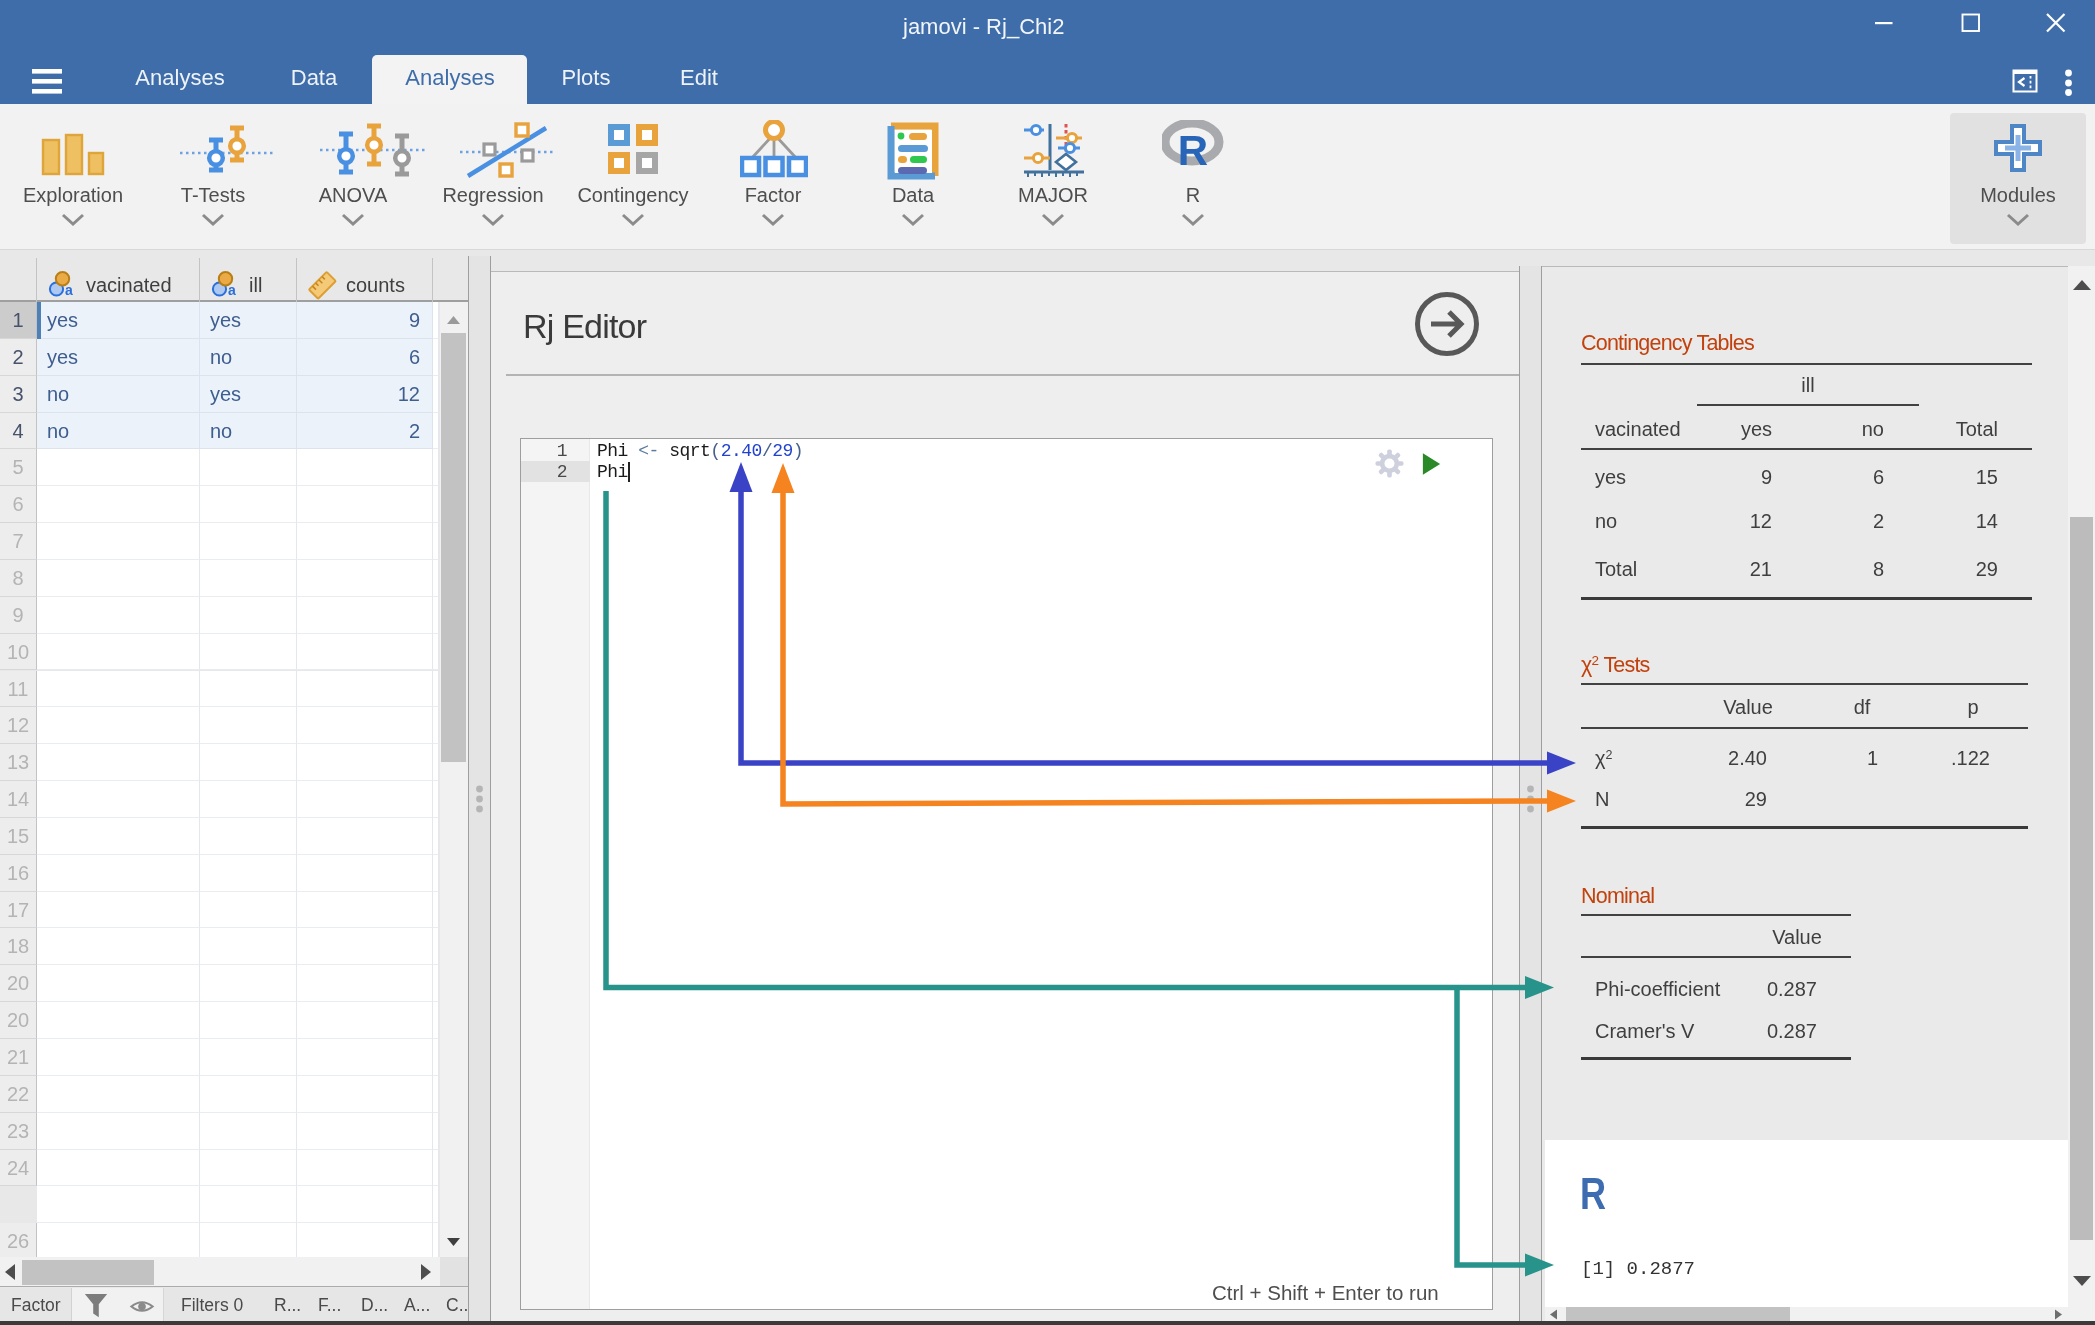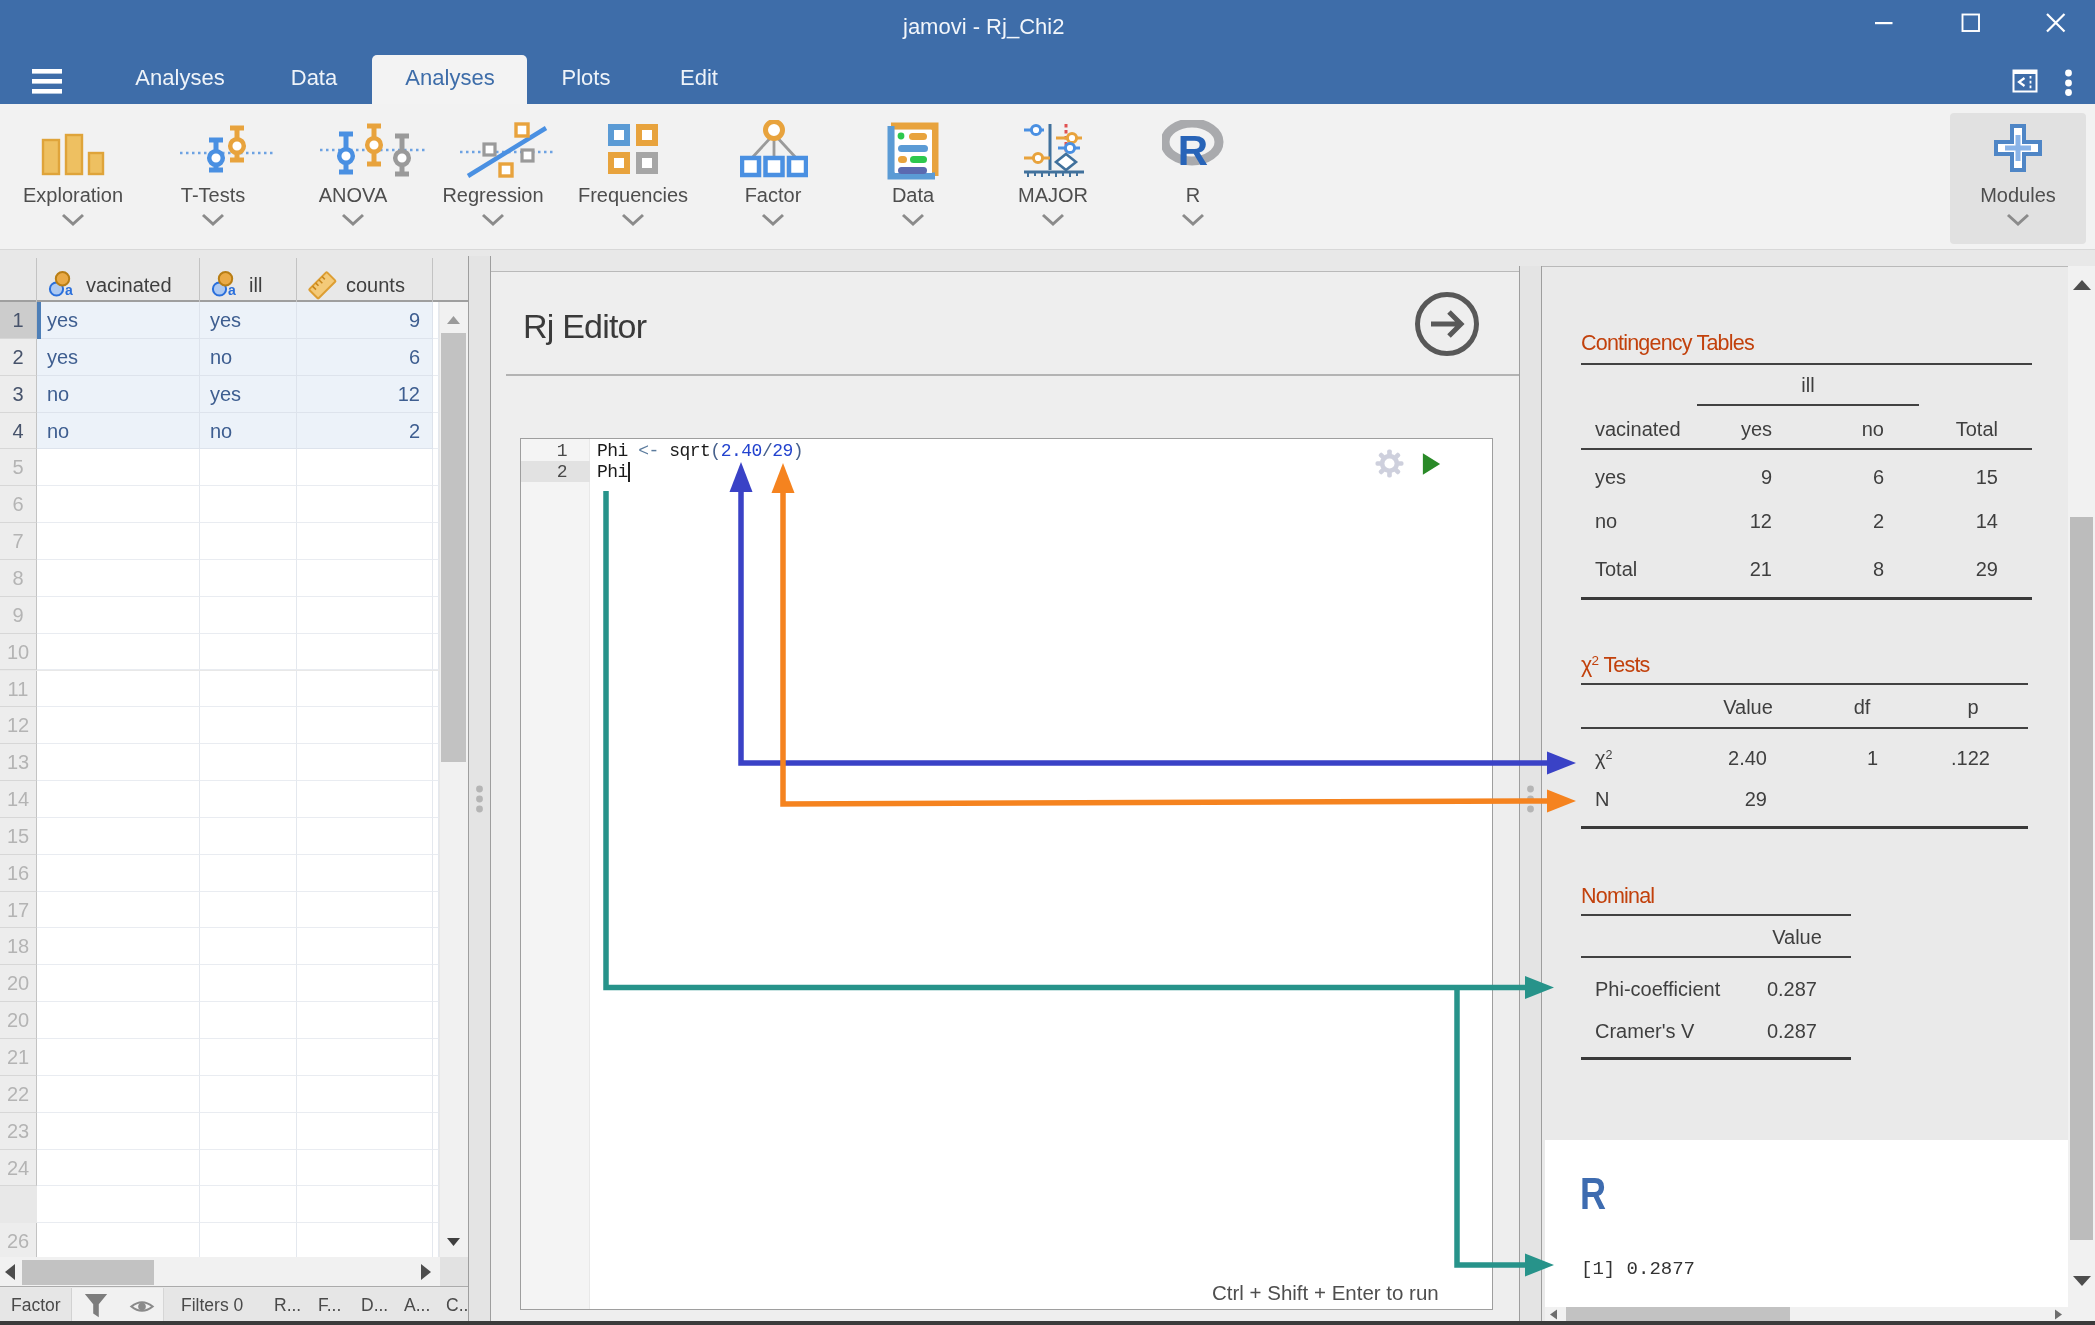--- a/index.html
+++ b/index.html
@@ -156,21 +156,21 @@
 <span class="icon" style="width:66px;height:58px;"><svg width="58" height="58" viewBox="0 0 58 58">
 <rect x="4" y="4" width="22" height="22" fill="#5b9bd5"></rect>
         <rect x="10" y="10" width="10" height="10" fill="#fff"></rect>
 <rect x="32" y="4" width="22" height="22" fill="#e8a33d"></rect>
         <rect x="38" y="10" width="10" height="10" fill="#fff"></rect>
 <rect x="4" y="32" width="22" height="22" fill="#e8a33d"></rect>
         <rect x="10" y="38" width="10" height="10" fill="#fff"></rect>
 <rect x="32" y="32" width="22" height="22" fill="#a6a6a6"></rect>
         <rect x="38" y="38" width="10" height="10" fill="#fff"></rect>
       </svg></span>
-<span class="lbl">Frequencies</span>
+<span class="lbl">Contingency</span>
 <svg class="chev" width="26" height="16" viewBox="0 0 26 16">
       <path d="M 3 3 L 13 12 L 23 3" fill="none" stroke="#8b8b8b" stroke-width="3"></path>
     </svg>
 </div>
 <div class="abs rbtn" style="left:703px;">
 <span class="icon" style="width:66px;height:58px;"><svg width="68" height="60" viewBox="0 0 68 60">
 <path d="M34 14 L10 40 M34 14 L34 40 M34 14 L58 40" stroke="#9a9a9a" stroke-width="2.8" fill="none"></path>
 <circle cx="34" cy="10" r="8.5" fill="#fff" stroke="#e8a33d" stroke-width="5"></circle>
 <rect x="2" y="38" width="17" height="17" fill="#fff" stroke="#4a90e2" stroke-width="4.5"></rect>
 <rect x="25.5" y="38" width="17" height="17" fill="#fff" stroke="#4a90e2" stroke-width="4.5"></rect>

